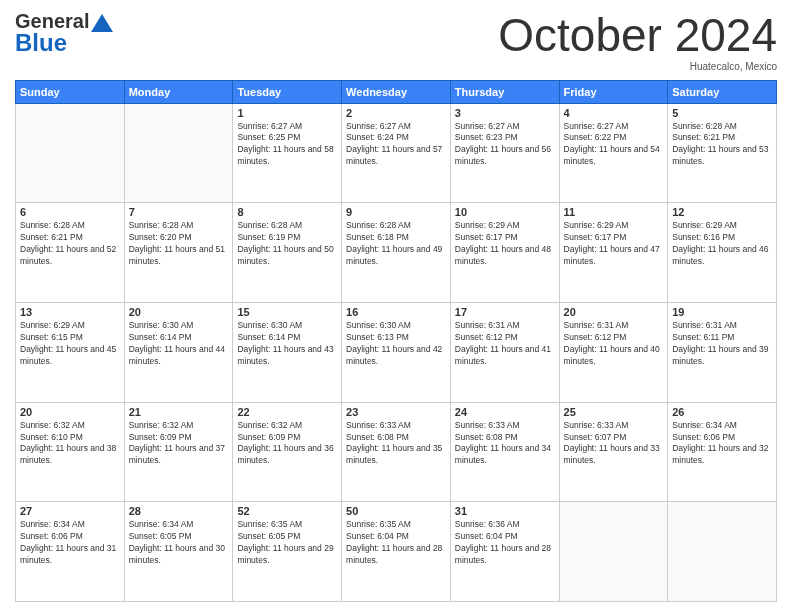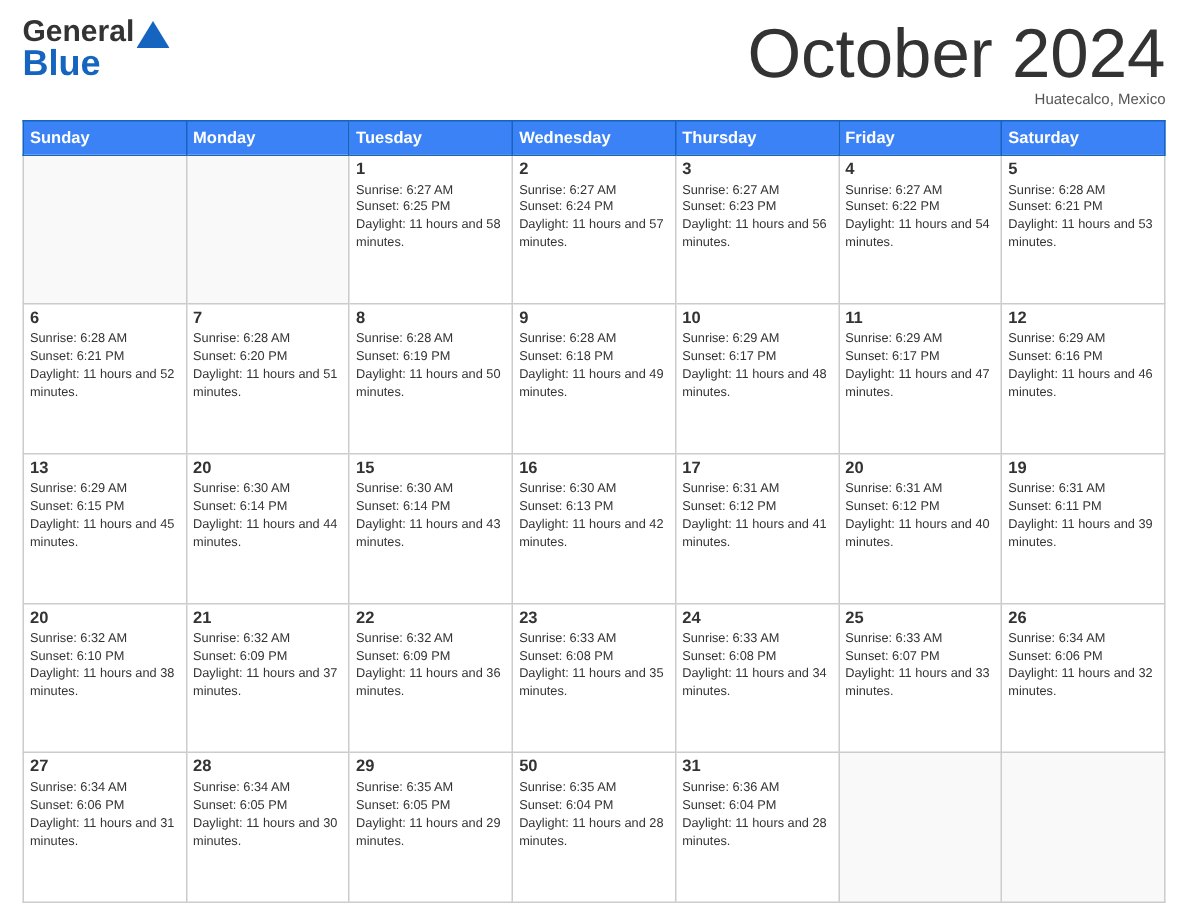--- a/index.html
+++ b/index.html
@@ -233,21 +233,21 @@
         <tr>
           <td>
             <span class="day-num">27</span>
             <div class="day-info">Sunrise: 6:34 AM<br>Sunset: 6:06 PM<br>Daylight: 11 hours and 31 minutes.</div>
           </td>
           <td>
             <span class="day-num">28</span>
             <div class="day-info">Sunrise: 6:34 AM<br>Sunset: 6:05 PM<br>Daylight: 11 hours and 30 minutes.</div>
           </td>
           <td>
-            <span class="day-num">29</span>
+            <span class="day-num">52</span>
             <div class="day-info">Sunrise: 6:35 AM<br>Sunset: 6:05 PM<br>Daylight: 11 hours and 29 minutes.</div>
           </td>
           <td>
             <span class="day-num">50</span>
             <div class="day-info">Sunrise: 6:35 AM<br>Sunset: 6:04 PM<br>Daylight: 11 hours and 28 minutes.</div>
           </td>
           <td>
             <span class="day-num">31</span>
             <div class="day-info">Sunrise: 6:36 AM<br>Sunset: 6:04 PM<br>Daylight: 11 hours and 28 minutes.</div>
           </td>

